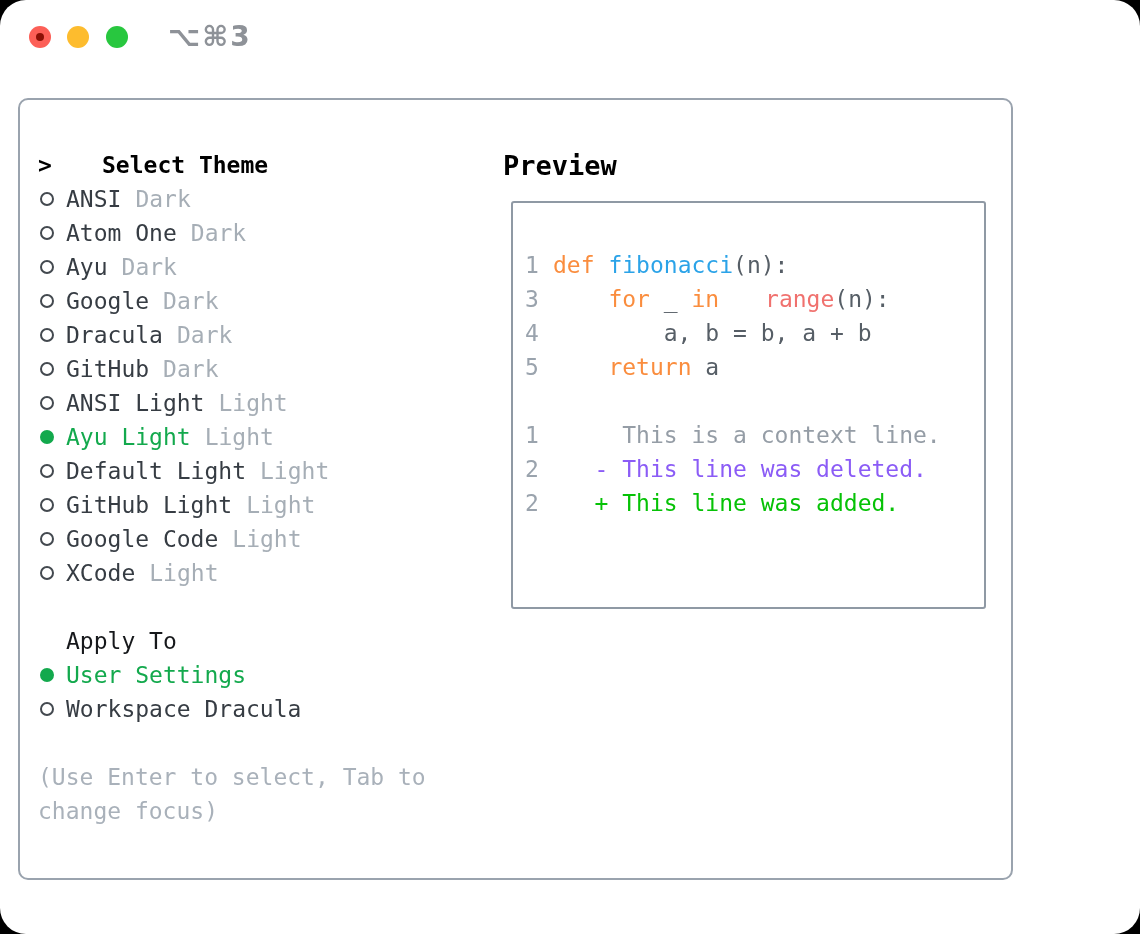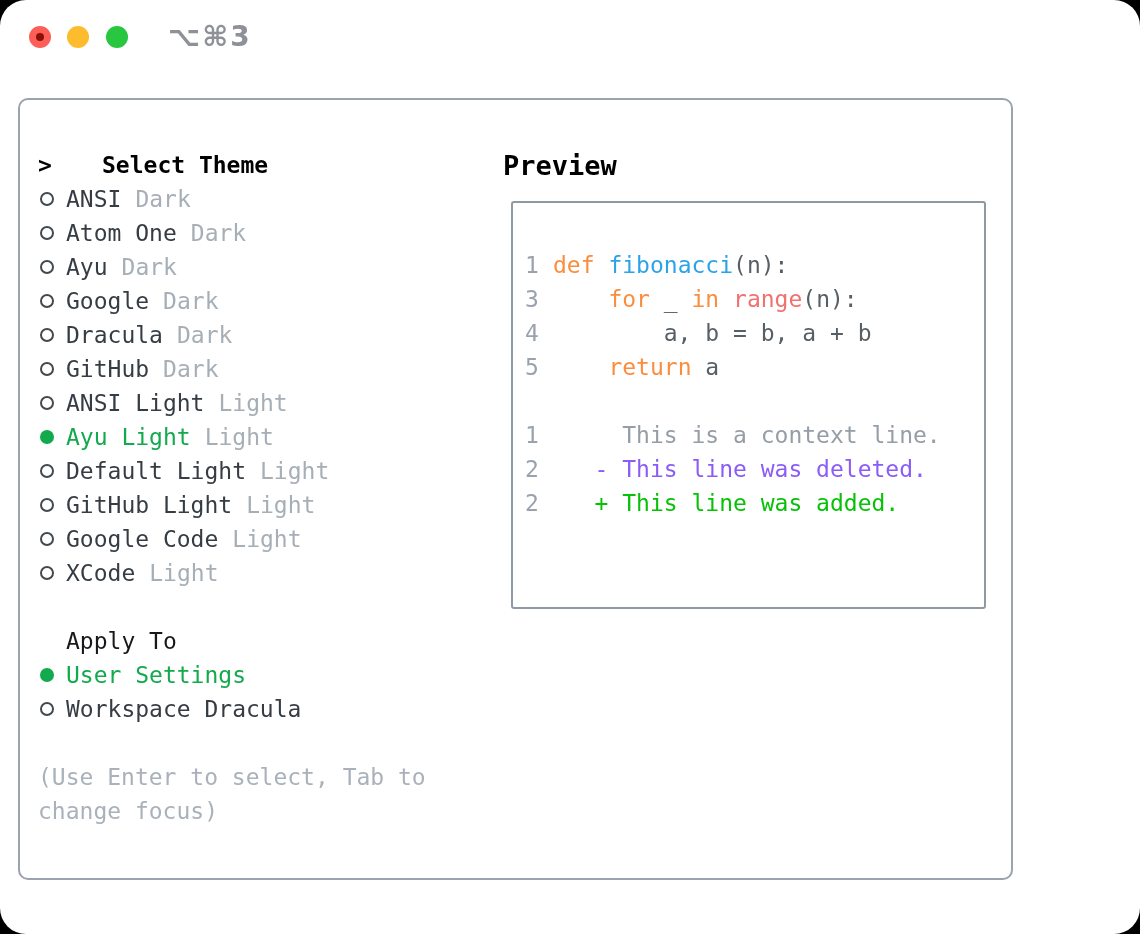--- a/index.html
+++ b/index.html
@@ -33,21 +33,21 @@
   .right-label{position:absolute;left:483px;top:48px;height:34px;display:flex;align-items:center;
                font-size:27px;font-weight:bold;color:#000;}
   .pbox{position:absolute;left:491px;top:101px;width:475px;height:408px;box-sizing:border-box;
         border:2px solid #8F99A4;border-radius:3px;padding:45px 0 0 12px;overflow:hidden;background:#fff;}
   .pline{height:34px;line-height:34px;font-size:23px;white-space:pre;}
   .ln{display:inline-block;width:14px;margin-right:14px;color:#9AA3AD;}
   .fg{color:#565E66;}
   .keyword{color:#FA8D3E;}
   .function{color:#2BA3E8;}
   .number{color:#A37ACC;}
-  .builtin{color:#F0716E;}
+  .builtin{color:#F0716E;margin-left:32px;}
   .context{color:#959DA6;}
   .deleted{color:#8b5cf6;}
   .added{color:#06C206;}
 </style>
 </head>
 <body>
 
 <div class="stage">
 
   <span class="tl tl-red">

